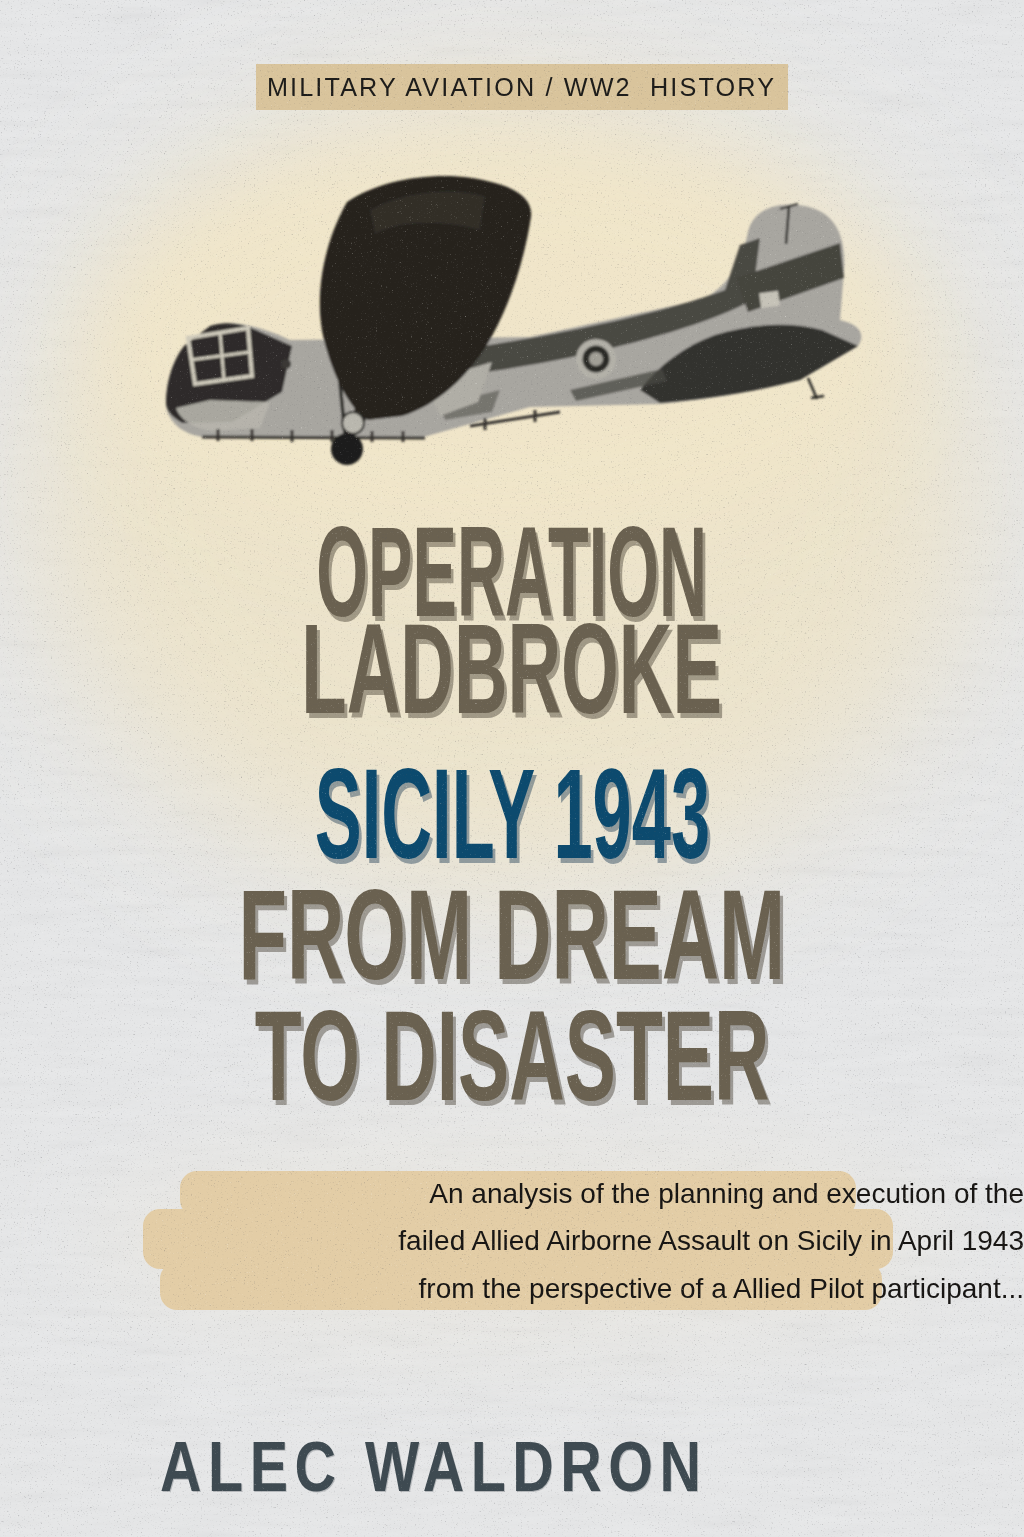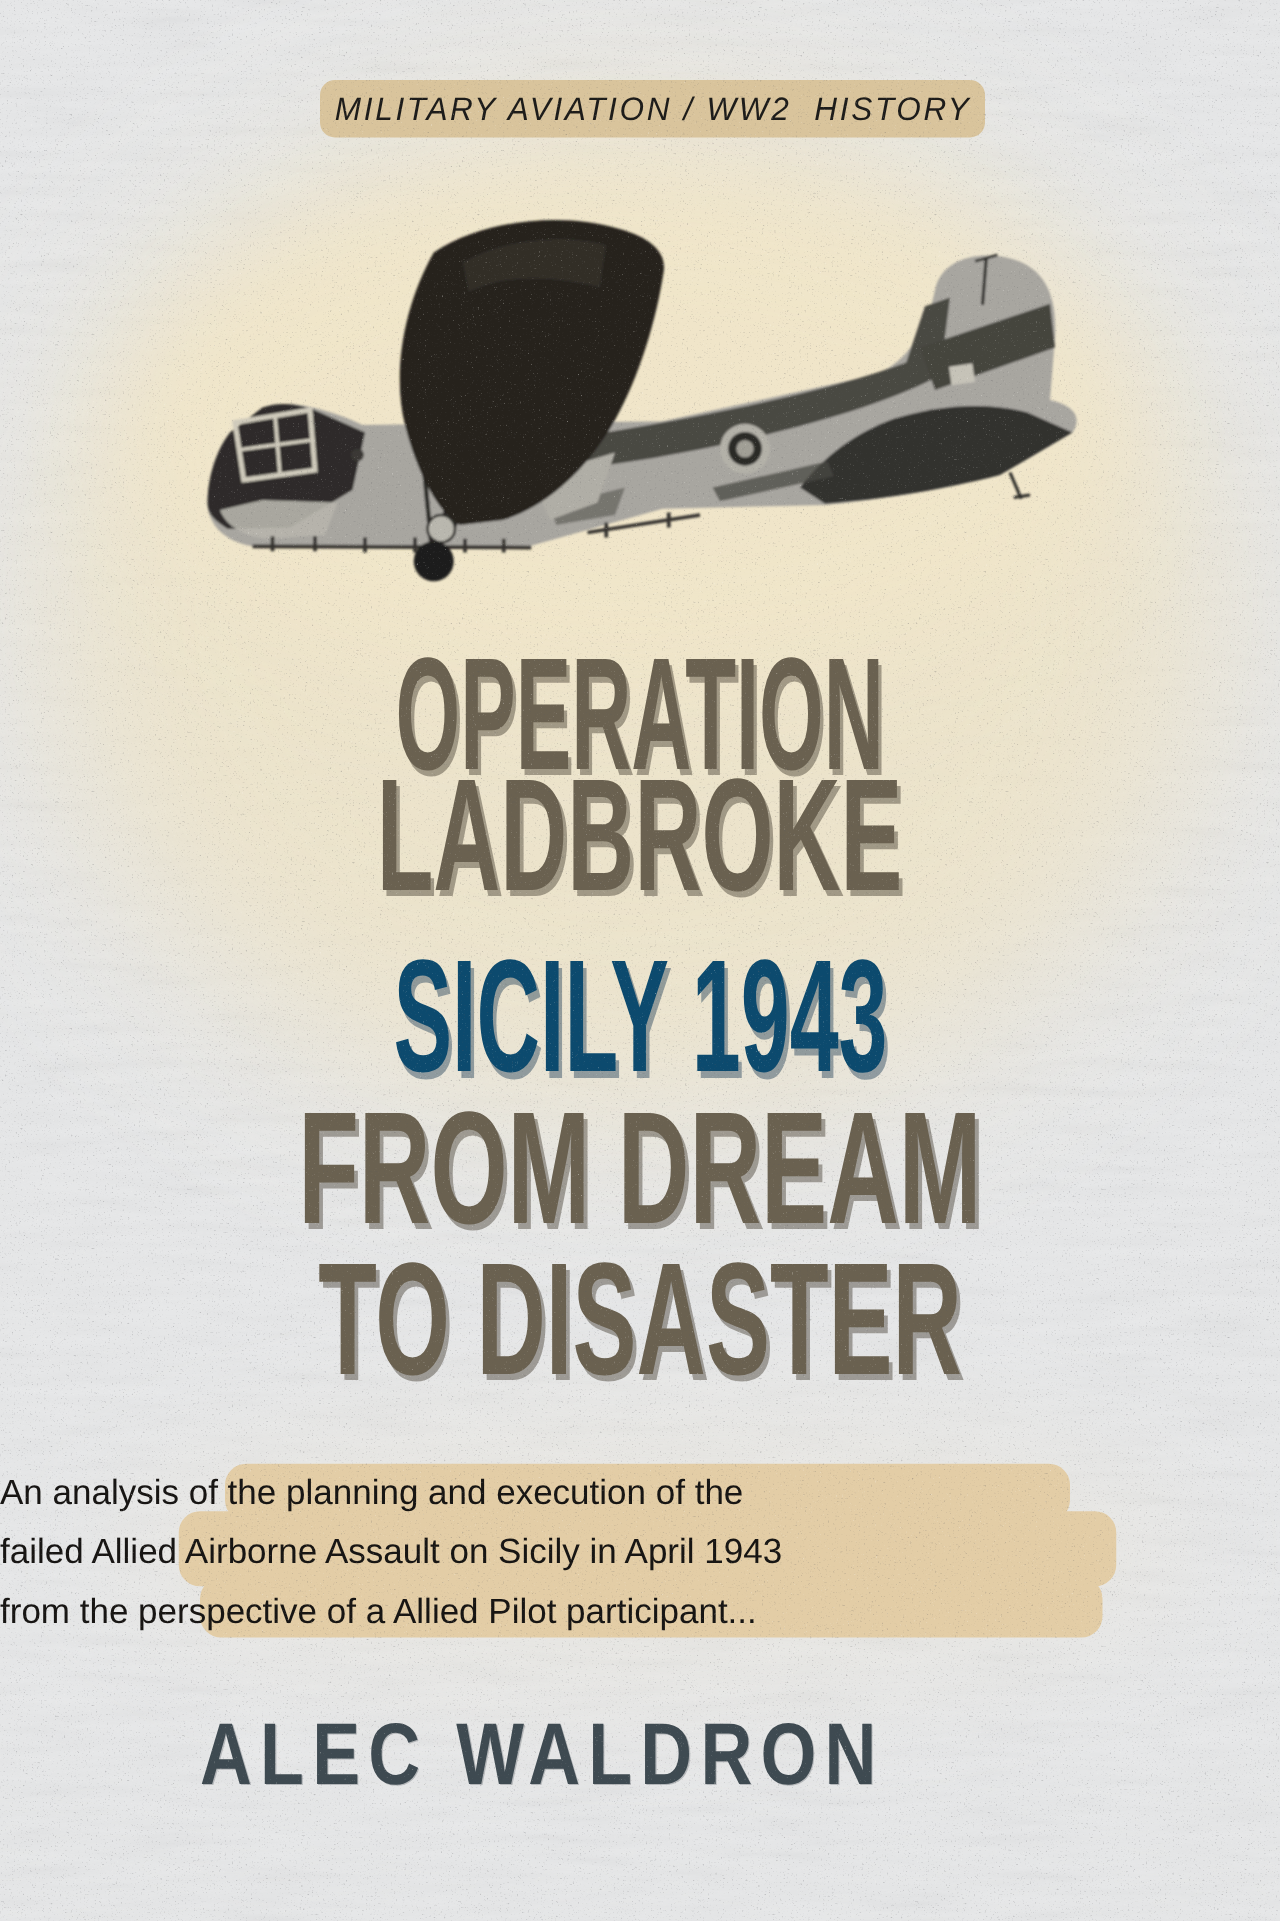--- a/index.html
+++ b/index.html
@@ -7,22 +7,22 @@
     width:1024px;height:1537px;position:relative;overflow:hidden;
     background:#e7e8e9;
     font-family:"Liberation Sans",sans-serif;
   }
   .layer{position:absolute;left:0;top:0;width:1024px;height:1537px;}
   #bg{z-index:0;}
   #plane-wrap{position:absolute;left:140px;top:150px;width:750px;height:360px;z-index:1;}
   
   .badge{
     position:absolute;left:256px;top:64px;width:532px;height:46px;
-    background:#d9c49c;border-radius:12px;
-    display:flex;align-items:center;justify-content:center;z-index:2;font-style:italic;
+    background:#d9c49c;border-radius:0;
+    display:flex;align-items:center;justify-content:center;z-index:2;
   }
   .badge span{
     font-size:26px;letter-spacing:2.2px;color:#1d1c1a;white-space:pre;
     transform:scaleX(.97);
   }
   
   .title-line{
     position:absolute;left:0;width:1024px;height:128px;
     display:flex;align-items:center;justify-content:center;
     z-index:2;font-weight:700;font-size:128px;color:#6a6150;
@@ -35,30 +35,30 @@
   #t2{top:604px}#t2 span{transform:scaleX(.58)}
   #t3{top:749px;color:#0c4a6e}#t3 span{transform:scaleX(.55);text-shadow:5px 5px 0 rgba(35,64,88,.45)}
   #t4{top:870px}#t4 span{transform:scaleX(.62)}
   #t5{top:991px}#t5 span{transform:scaleX(.60)}
   
   .blurb-bar{position:absolute;background:#e3cda6;border-radius:17px;z-index:2;}
   #bar1{left:180px;top:1171px;width:676px;height:46px;}
   #bar2{left:143px;top:1209px;width:750px;height:60px;}
   #bar3{left:160px;top:1262px;width:722px;height:48px;}
   .blurb-text{
-    position:absolute;left:0;width:1024px;text-align:left;z-index:3;
+    position:absolute;left:0;width:1024px;text-align:right;z-index:3;
     font-size:28px;line-height:32px;color:#171513;
   }
   #bl1{top:1178px}
   #bl2{top:1225px}
   #bl3{top:1273px}
   .blurb-text b{font-weight:400;}
   
   .author{
-    position:absolute;left:0;top:1363px;width:868px;height:80px;
+    position:absolute;left:0;top:1427px;width:868px;height:80px;
     display:flex;align-items:center;justify-content:center;z-index:2;
   }
   .author span{
     font-weight:700;font-size:70px;letter-spacing:8px;color:#3e4a51;
     display:inline-block;transform:scaleX(.82);white-space:nowrap;
     text-shadow:1px 1px 0 rgba(40,48,54,.25);
   }
   #noise{z-index:50;pointer-events:none;}
 </style>
 </head>

